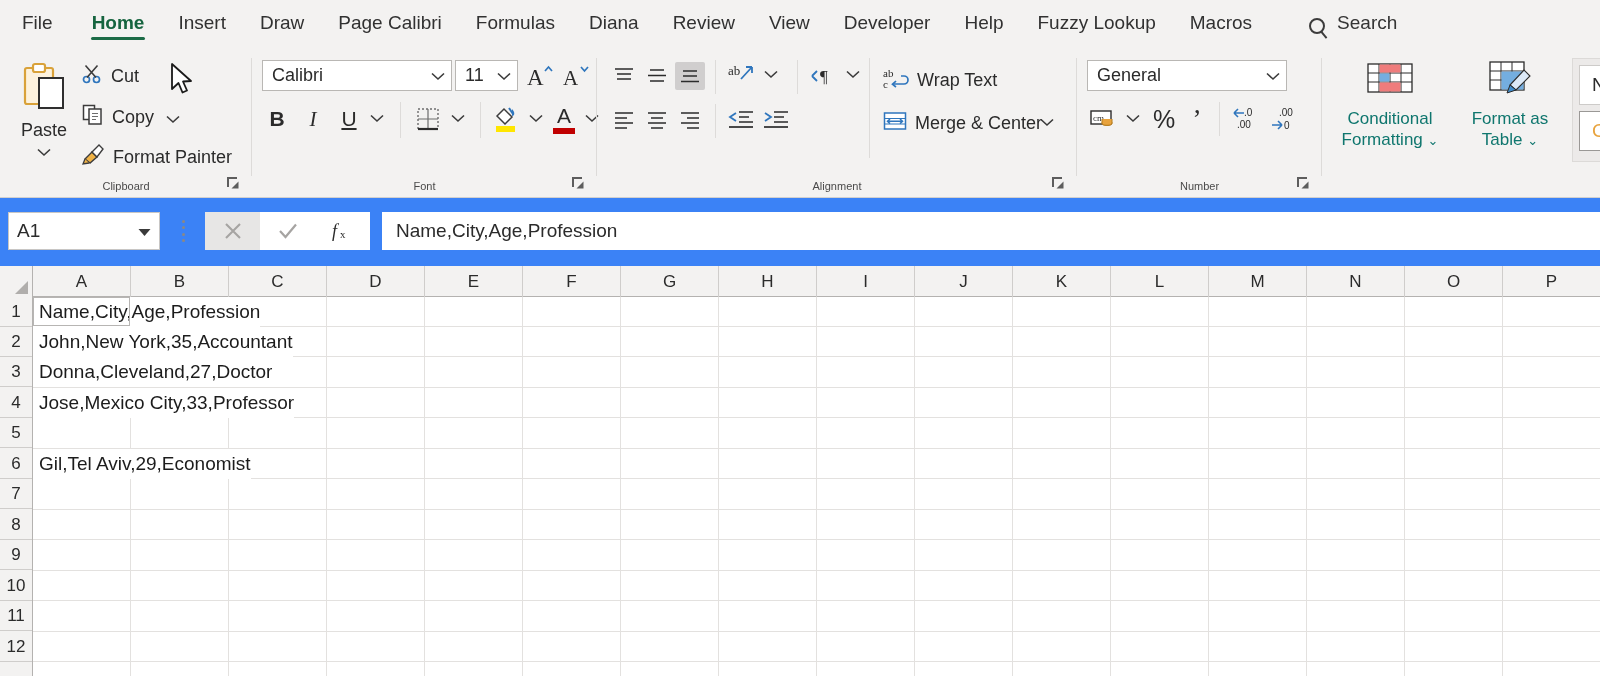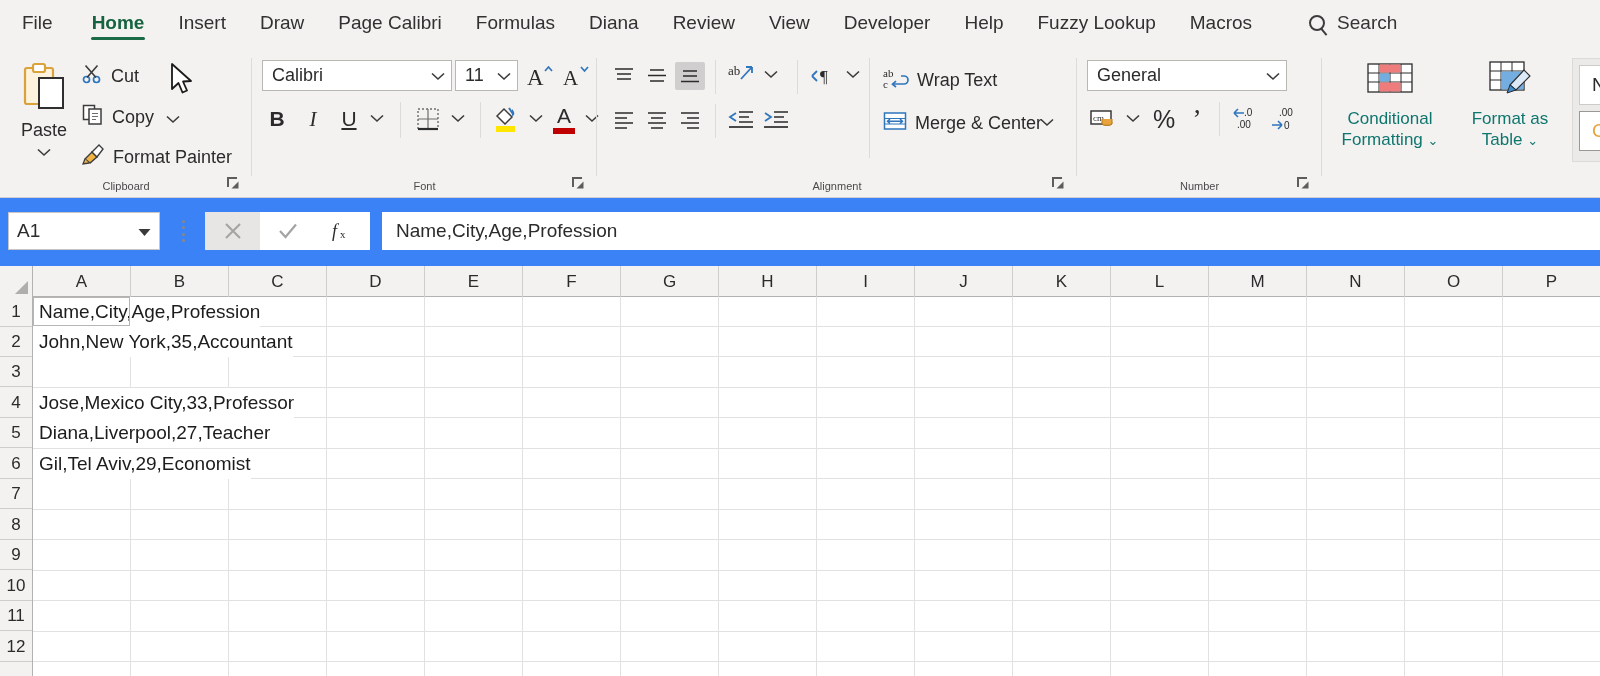--- a/index.html
+++ b/index.html
@@ -25,21 +25,21 @@
     font-size: 19px; color: #313131;
     white-space: nowrap; cursor: default;
   }
   .tab.first { padding-left: 22px; padding-right: 22px; }
   .tab.active { color: #16643f; font-weight: 600; }
   .tab.active::after {
     content: ""; position: absolute; left: 16px; right: 16px; bottom: 6px;
     height: 3px; background: #1b6b46; border-radius: 2px;
   }
   .searchwrap {
-    display: flex; align-items: center; gap: 12px;
+    display: flex; align-items: flex-end; gap: 12px;
     margin-left: 40px; font-size: 19px; color: #343434;
   }
   .mag {
     width: 16px; height: 16px; border: 2px solid #3c3c3c;
     border-radius: 50%; position: relative; display: inline-block;
   }
   .mag::after {
     content: ""; position: absolute; width: 2px; height: 8px;
     background: #3c3c3c; right: -2px; bottom: -7px;
     transform: rotate(-40deg);
@@ -765,25 +765,25 @@
       <div class="collinev" style="left:1273px;"></div>
       <div class="collinev" style="left:1371px;"></div>
       <div class="collinev" style="left:1469px;"></div>
 
       <div class="celltext" style="left:0;top:0px;">
           <span>Name,City,Age,Profession</span>
         </div>
       <div class="celltext" style="left:0;top:30px;">
           <span>John,New York,35,Accountant</span>
         </div>
+      <div class="celltext" style="left:0;top:60px;">
+          <span>Donna,Cleveland,27,Doctor</span>
+        </div>
       <div class="celltext" style="left:0;top:91px;">
           <span>Jose,Mexico City,33,Professor</span>
-        </div>
-      <div class="celltext" style="left:0;top:121px;">
-          <span>Diana,Liverpool,27,Teacher</span>
         </div>
       <div class="celltext" style="left:0;top:152px;">
           <span>Gil,Tel Aviv,29,Economist</span>
         </div>
 
       <div class="selbox" style="left:0;top:0;width:97px;height:29px;"></div>
     </div>
   </div>
 
   <div class="cursor" style="left:170px;top:62px;">

